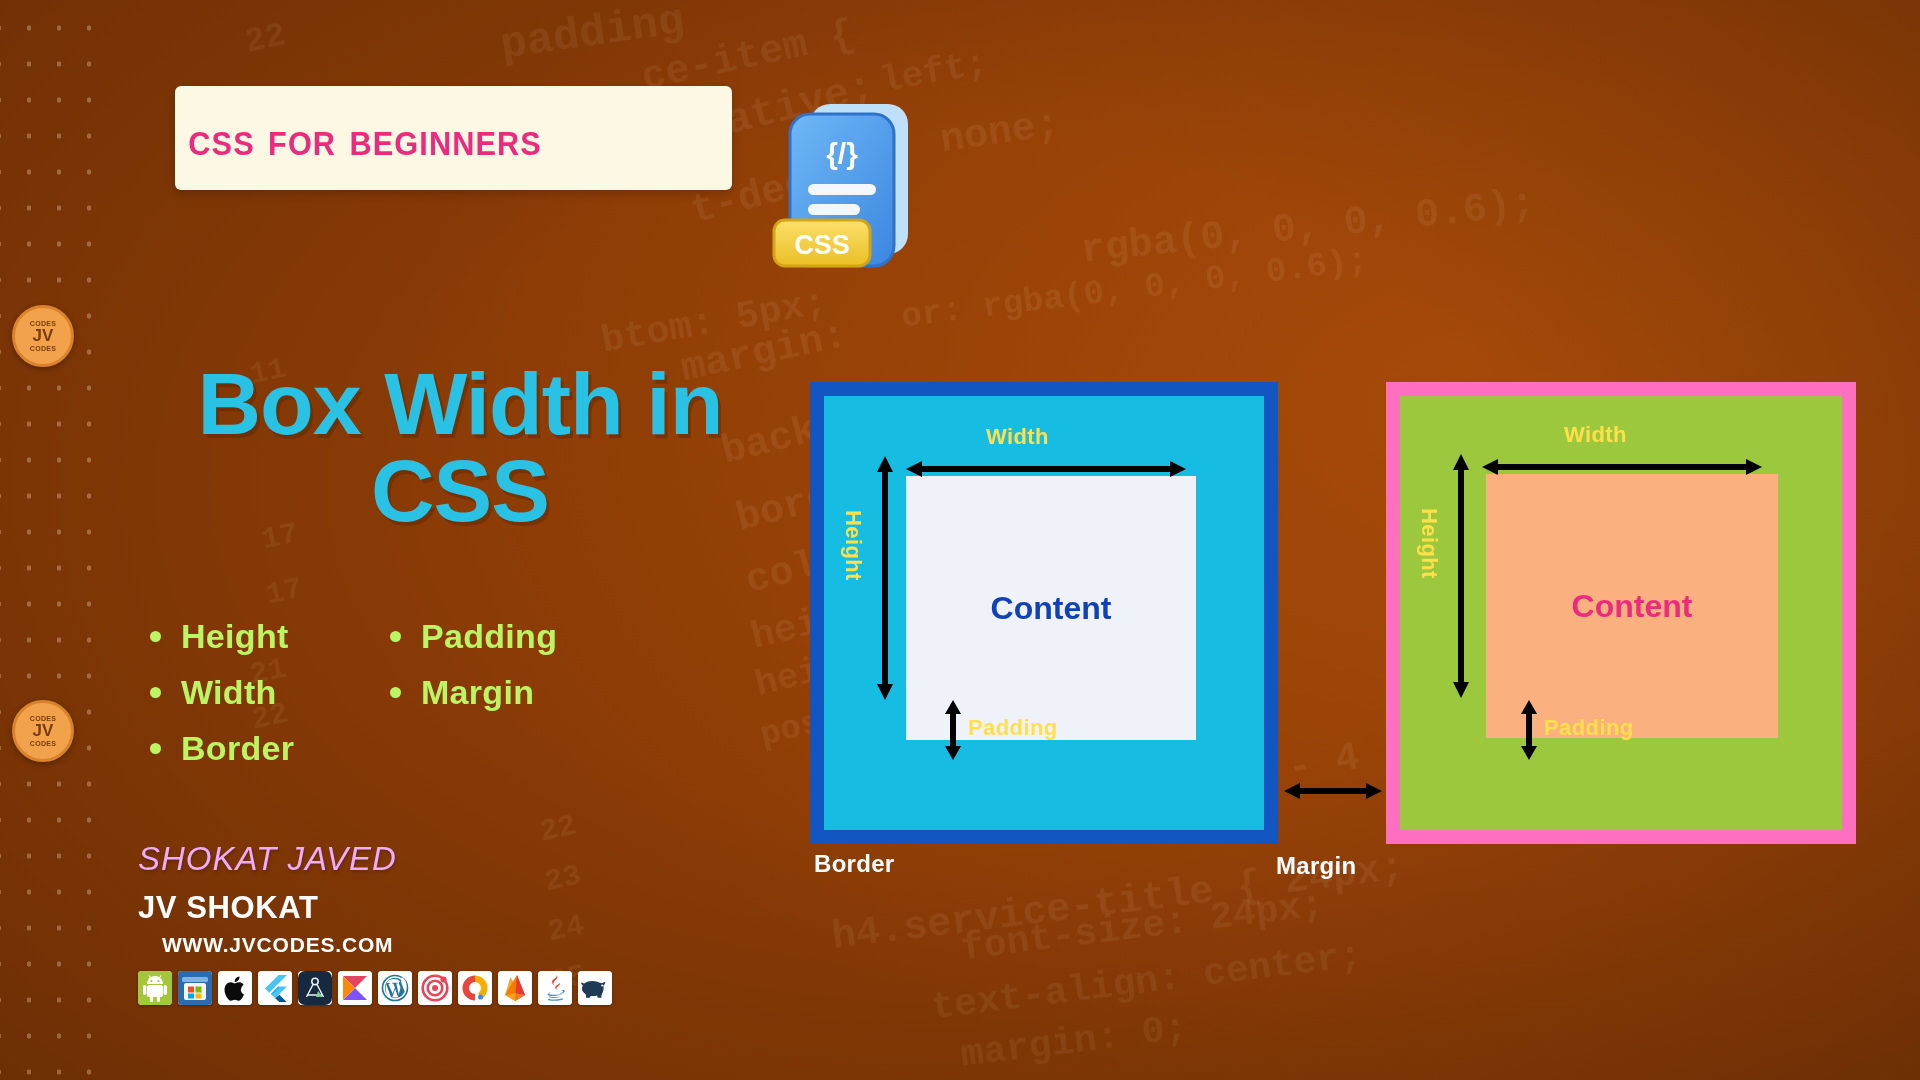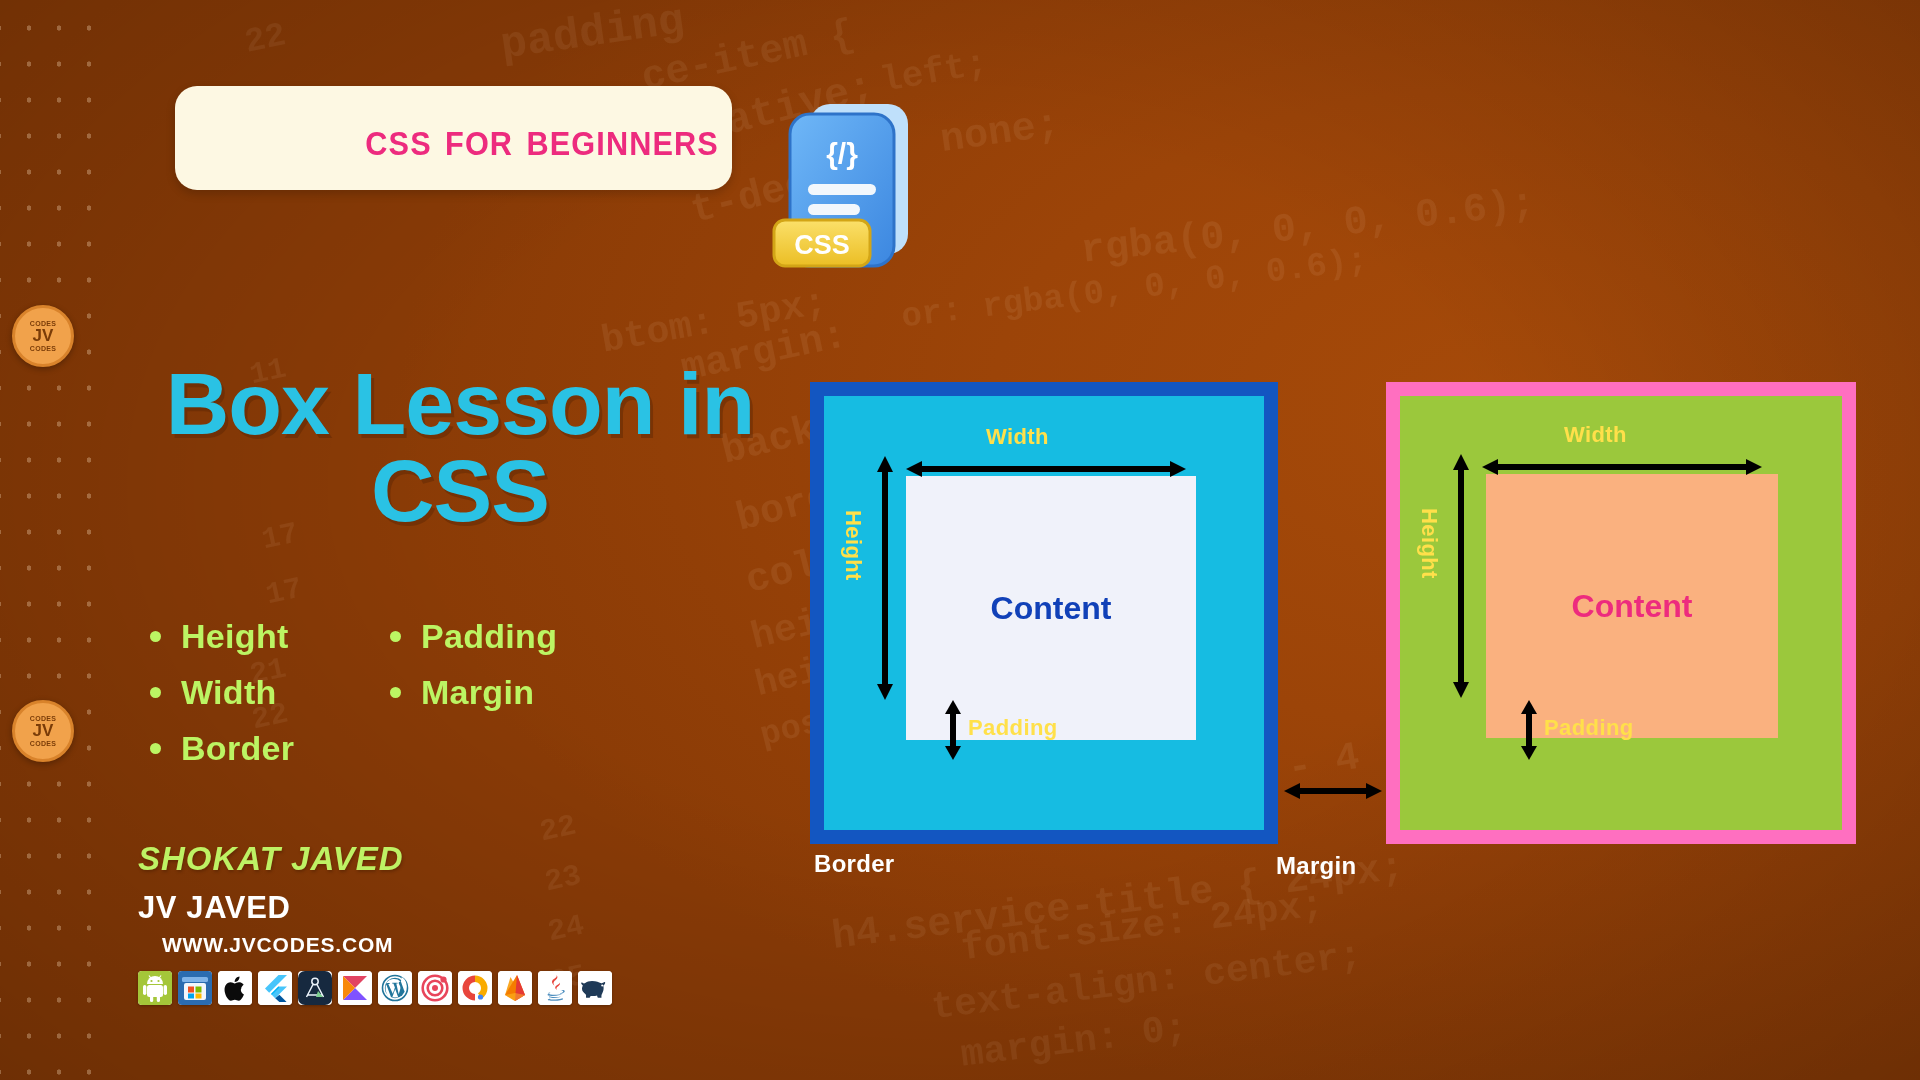--- a/index.html
+++ b/index.html
@@ -48,22 +48,22 @@
     box-shadow:0 2px 6px rgba(0,0,0,.3);
   }
   .side-badge .bt{ font-size:7px; font-weight:700; color:#7A3C08; letter-spacing:.3px; line-height:1; }
   .side-badge .bm{ font-size:17px; font-weight:800; color:#7A3C08; line-height:1.05; }
 
   
   #left-col{ position:absolute; left:0; top:0; width:800px; height:1080px; }
 
   .pill{
     background:#FDF8E3;
-    border-radius:22px;
-    display:flex; align-items:center; justify-content:flex-end;
+    border-radius:6px;
+    display:flex; align-items:center; justify-content:flex-start;
     box-shadow:0 4px 10px rgba(0,0,0,.18);
   }
   #pill-course{ position:absolute; left:175px; top:86px; width:557px; height:104px; }
   #pill-lesson{ position:absolute; left:175px; top:218px; width:557px; height:104px; }
   .pill-text{
     color:#ED2B7E;
     font-family:"Liberation Sans", sans-serif;
     font-weight:700;
     font-size:46px;
     letter-spacing:1.2px;
@@ -100,21 +100,21 @@
     letter-spacing:.3px;
   }
   .topic .dot{
     width:11px; height:11px; border-radius:50%;
     background:#BCF563; margin-right:20px; flex:none;
   }
   .topic.c2{ grid-column:2; }
 
   #brand{ position:absolute; left:138px; top:840px; width:520px; }
   #brand-person{
-    color:#bef264; font-size:33px; font-weight:700;
+    color:#f0abfc; font-size:33px; font-weight:400;
     font-style:italic; letter-spacing:1px;
     text-shadow:1px 2px 3px rgba(70,28,2,.45);
   }
   #brand-site{
     color:#FFFFFF; font-size:31px; font-weight:700;
     letter-spacing:.6px; margin-top:12px;
   }
   #brand-url{
     color:#FFFFFF; font-size:21px; font-weight:700;
     letter-spacing:.8px; margin-top:7px;margin-left:24px;
@@ -191,21 +191,21 @@
     </div>
   </div>
 
 <div id="left-col">
 
   <div class="pill" id="pill-course">
     <span class="pill-text">CSS for Beginners</span>
   </div>
 
 
-  <div id="headline">Box Lesson in CSS</div>
+  <div id="headline">Box Width in CSS</div>
 
   <div id="topic-list">
       <div class="topic">
         <span class="dot"></span>
         <span>Height</span>
       </div>
       <div class="topic c2">
         <span class="dot"></span>
         <span>Padding</span>
       </div>
@@ -219,21 +219,21 @@
       </div>
       <div class="topic">
         <span class="dot"></span>
         <span>Border</span>
       </div>
       <div></div>
     </div>
 
   <div id="brand">
     <div id="brand-person">SHOKAT JAVED</div>
-    <div id="brand-site">JV JAVED</div>
+    <div id="brand-site">JV SHOKAT</div>
     <div id="brand-url">WWW.JVCODES.COM</div>
     <div id="tech-icons">
         <div class="tech">
           <svg viewBox="0 0 34 34" width="34" height="34">
             <rect width="34" height="34" fill="#A4C639"></rect>
             <g fill="#fff">
               <rect x="9" y="14" width="16" height="12" rx="2.5"></rect>
               <path d="M9 13a8 8 0 0 1 16 0z"></path>
               <rect x="5" y="14" width="3.4" height="10" rx="1.7"></rect>
               <rect x="25.6" y="14" width="3.4" height="10" rx="1.7"></rect>

